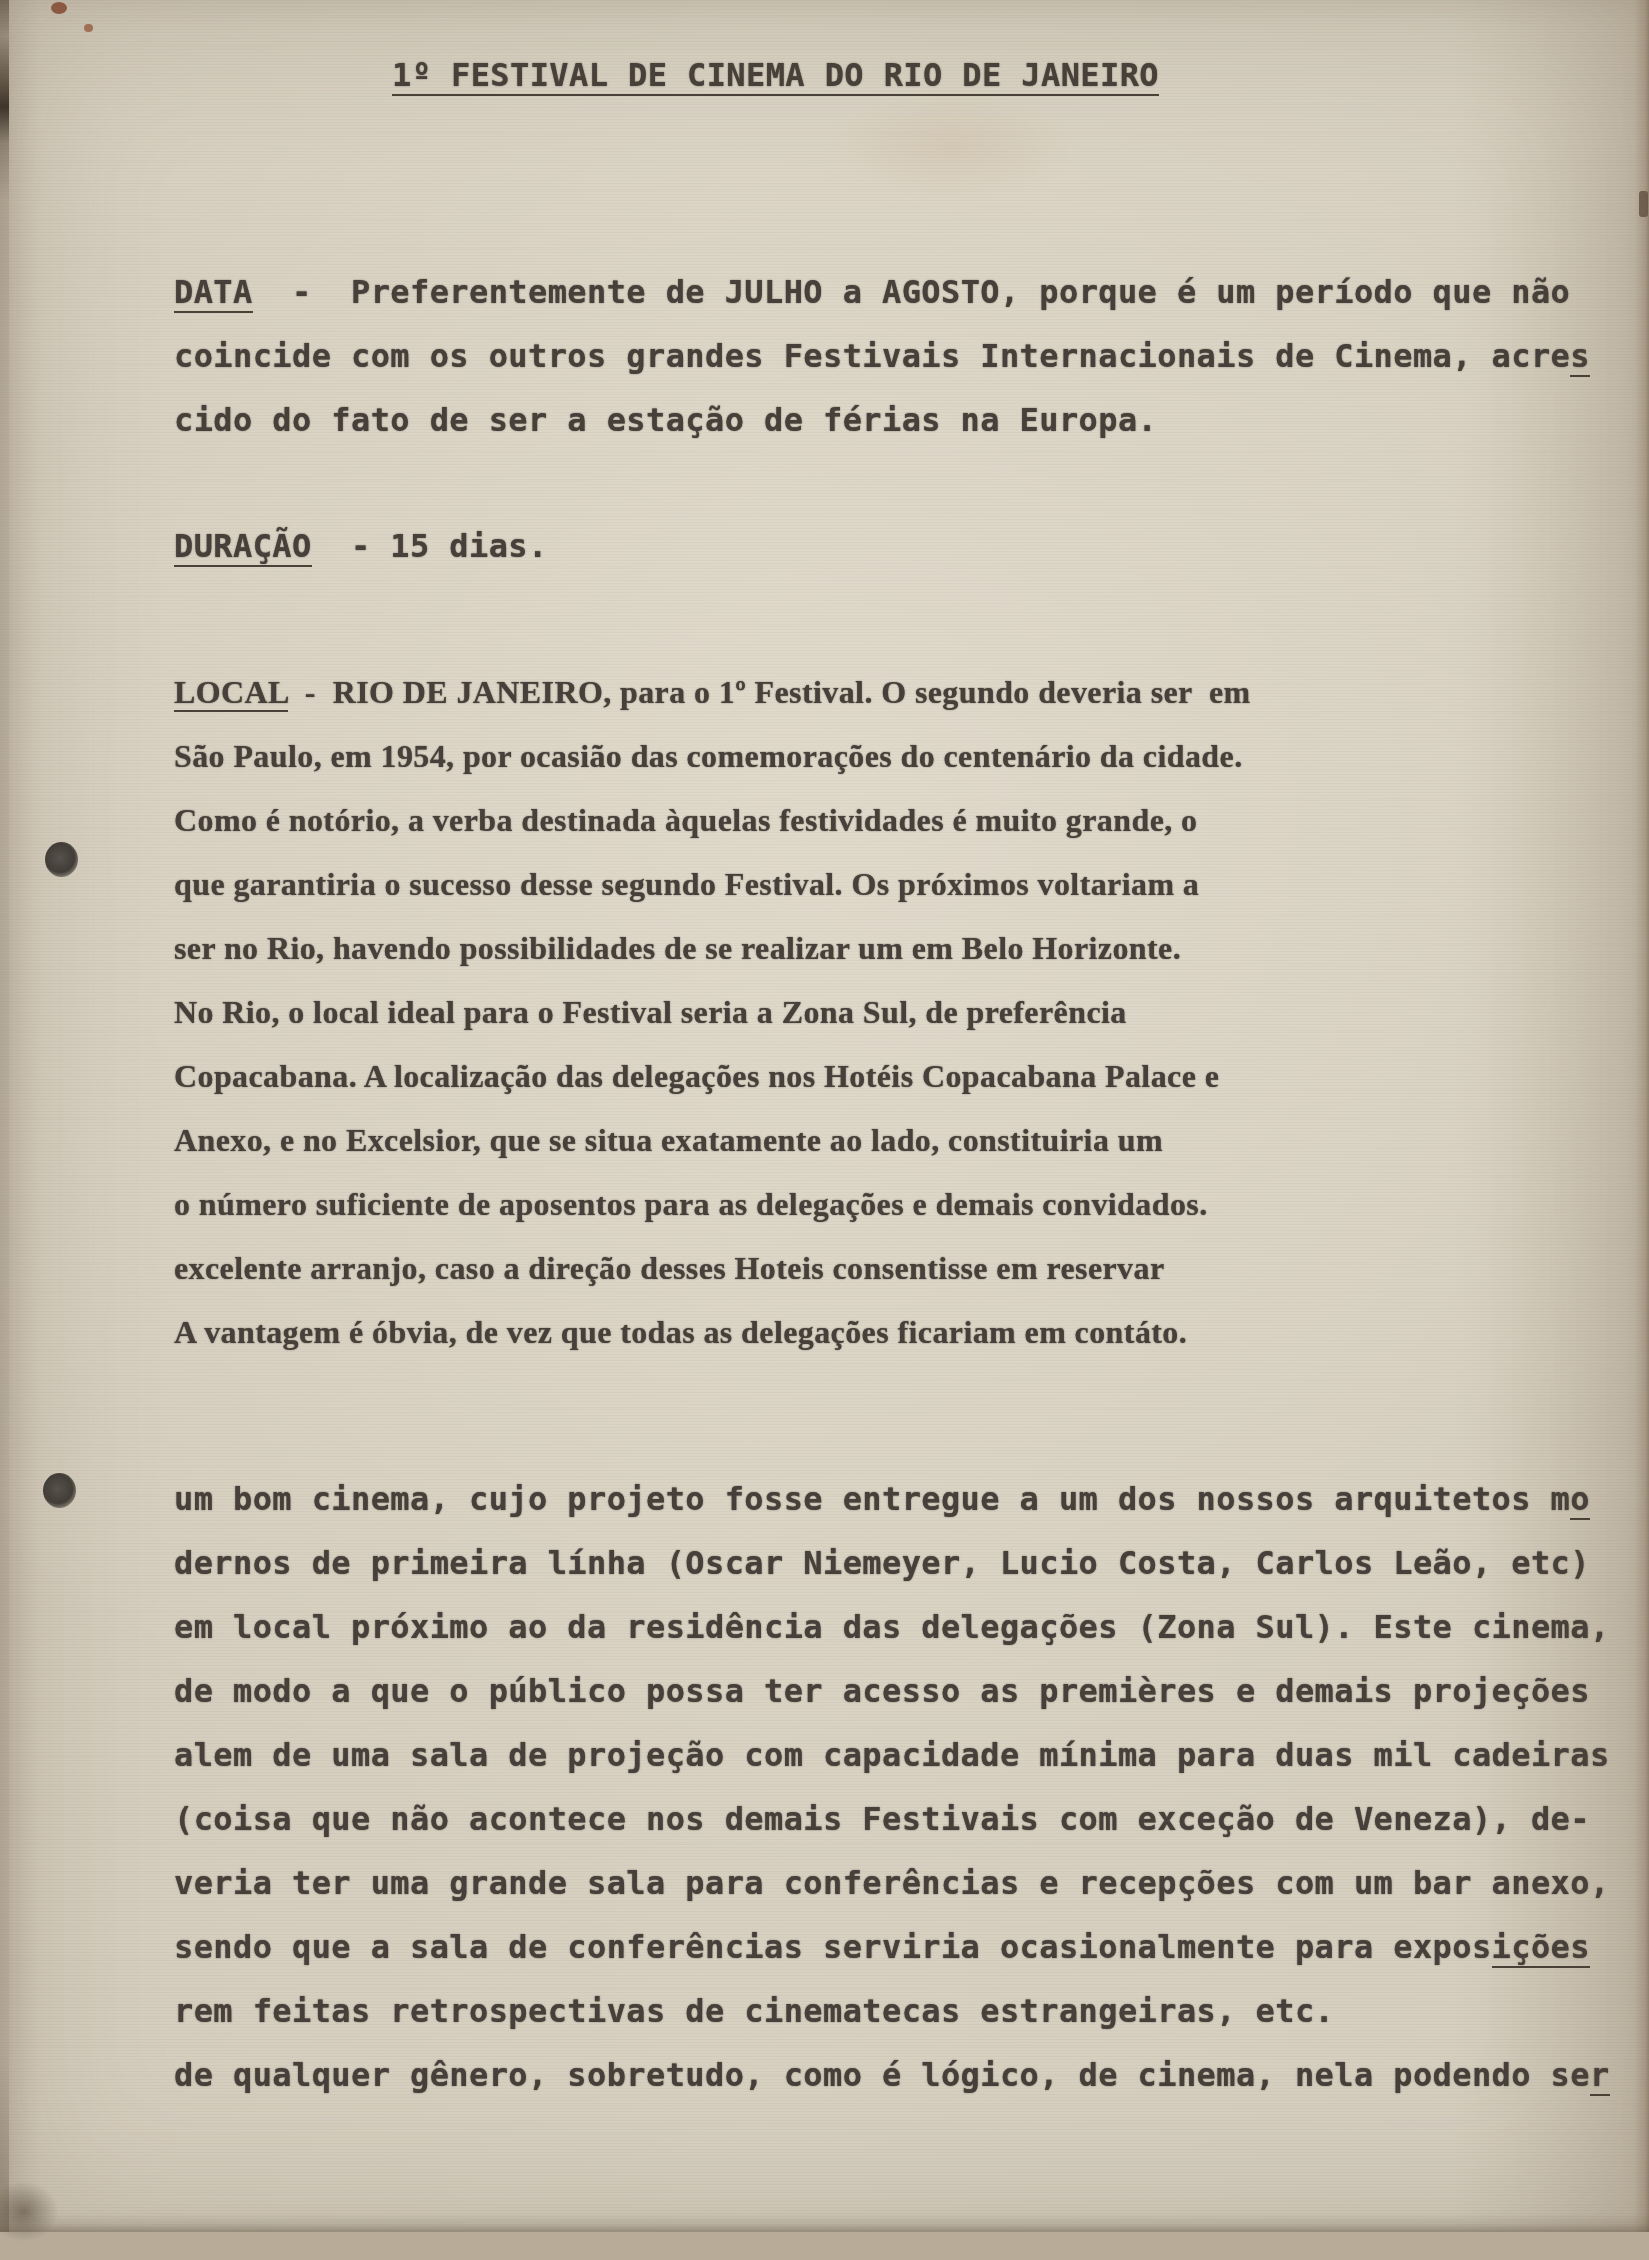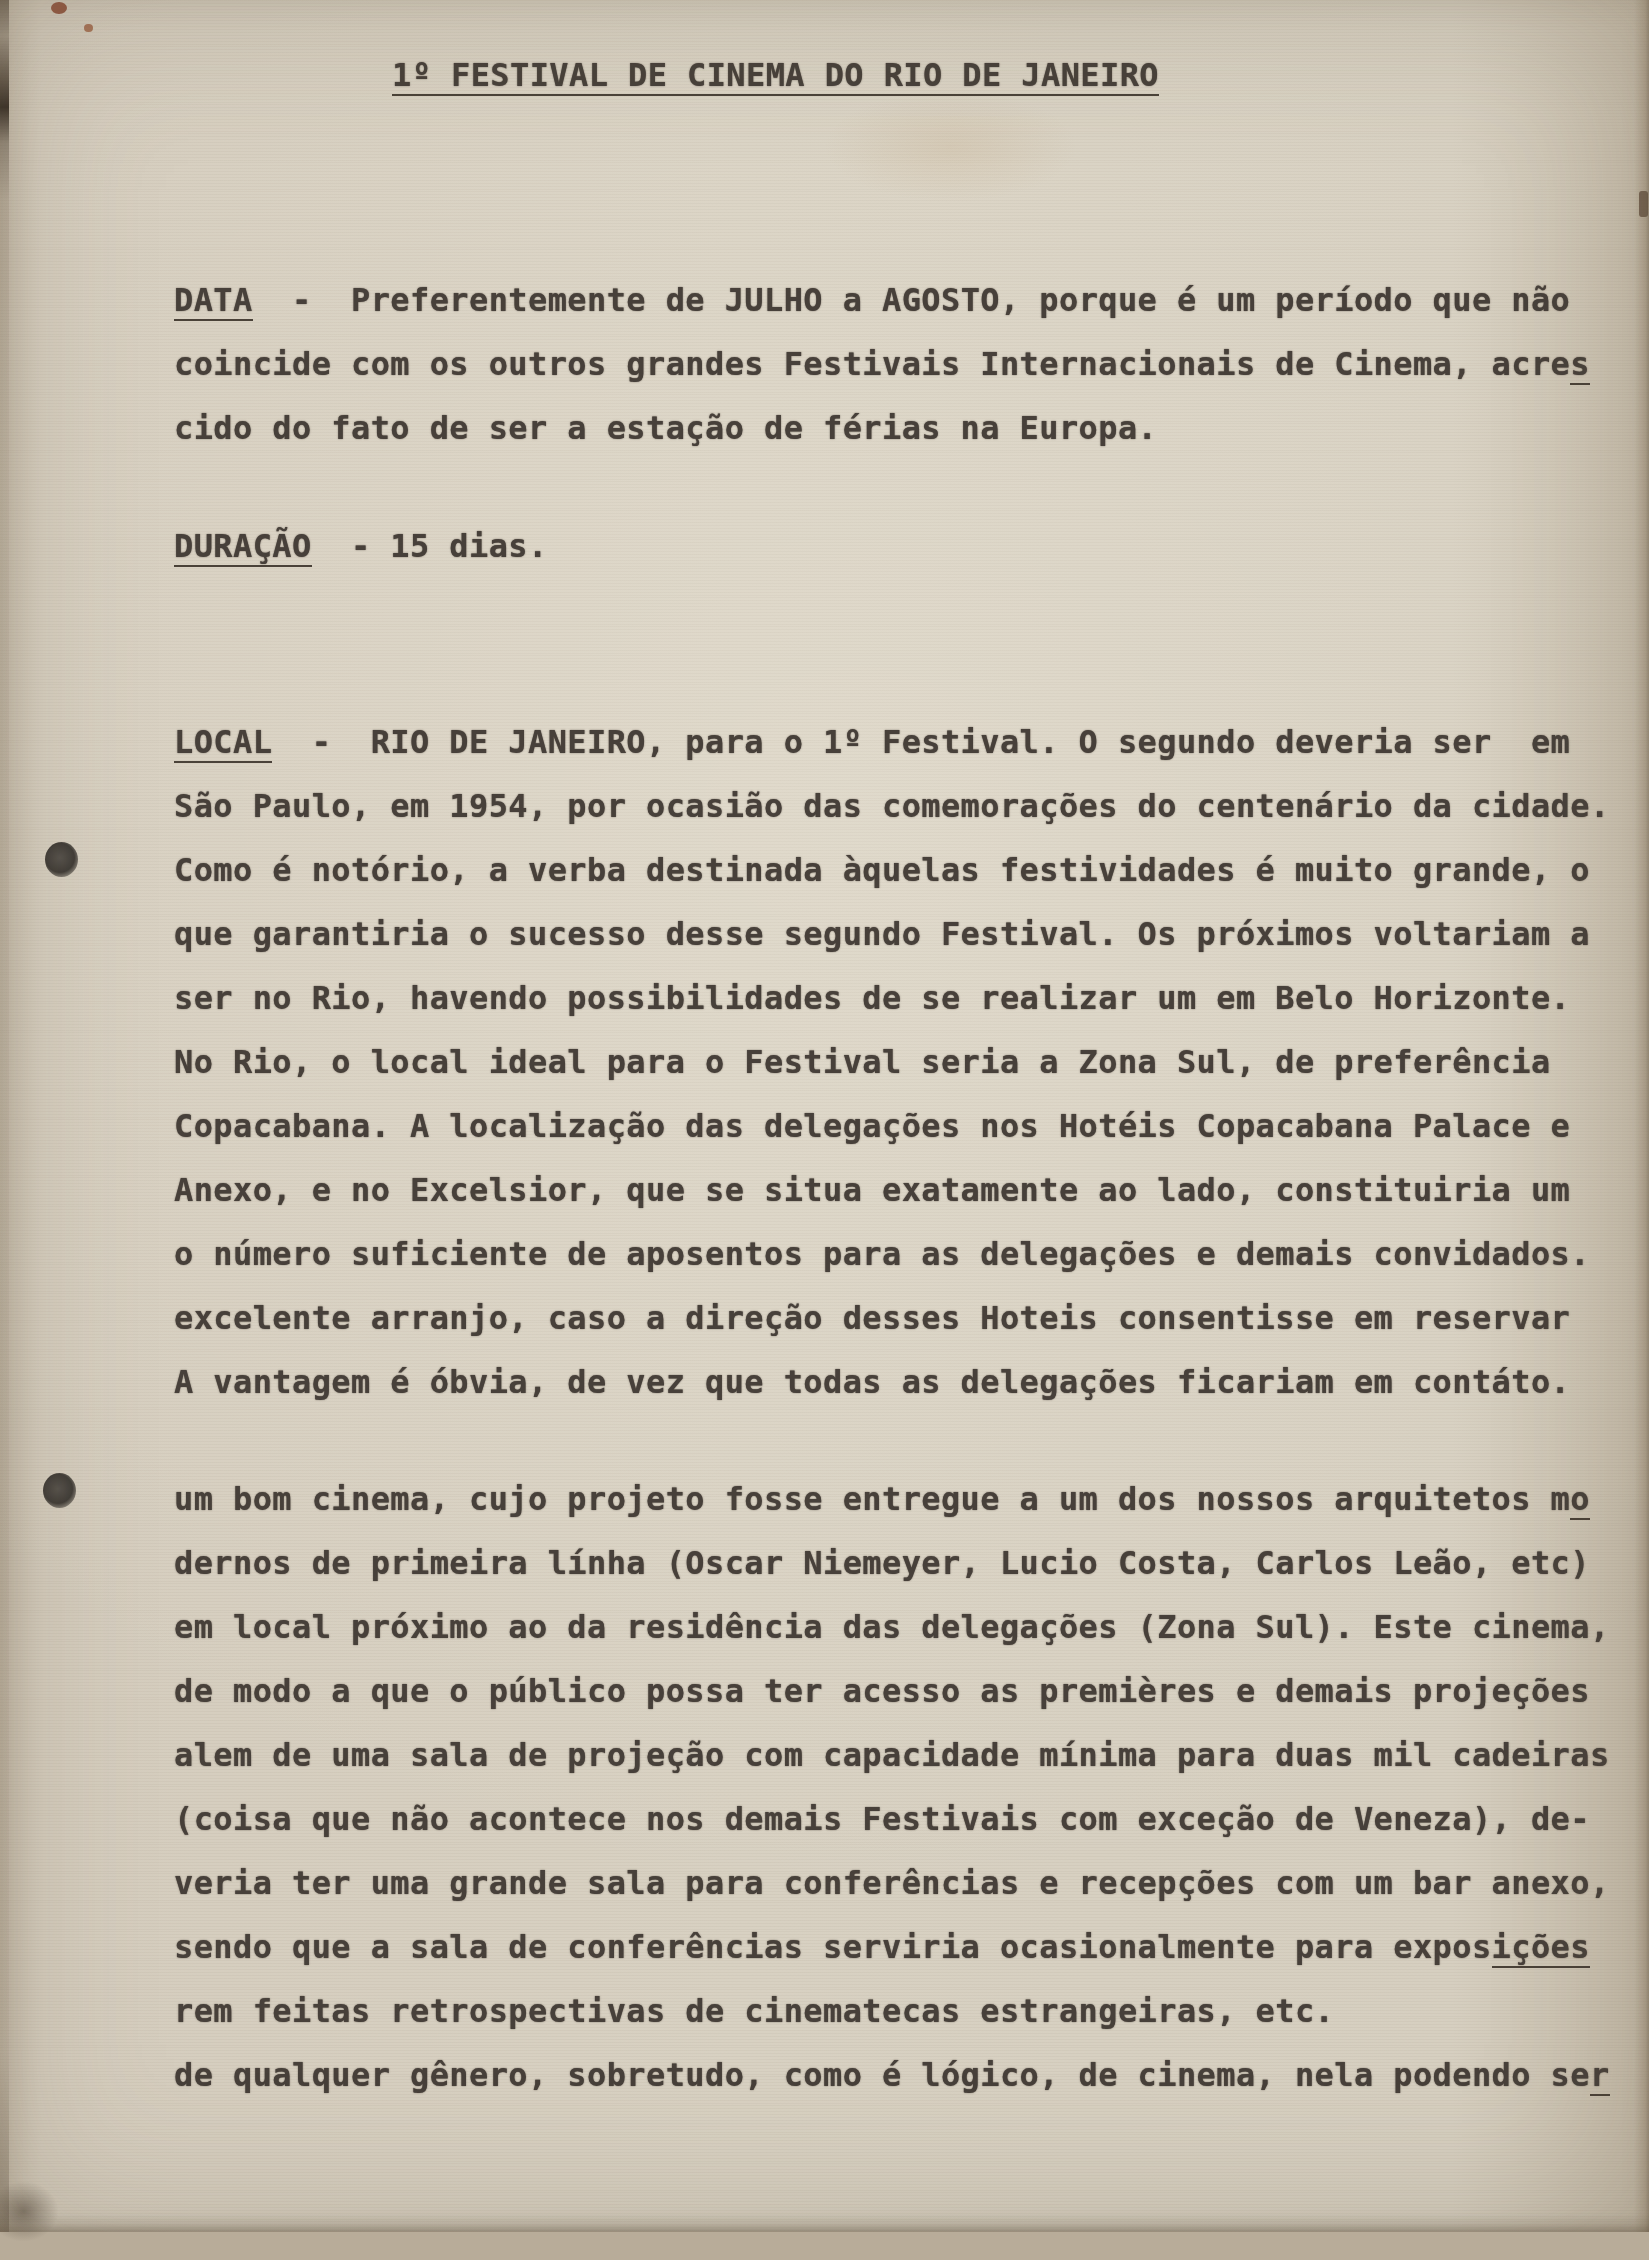--- a/index.html
+++ b/index.html
@@ -39,23 +39,23 @@
     letter-spacing: 0.4px;
     line-height: 49px;
     white-space: pre;
     text-shadow: 0 0 1.5px rgba(62,53,45,0.8);
   }
   .sec {
     position: absolute;
     left: 174px;
     width: 1451px;
   }
-  .sec-data    { top: 268px; }
+  .sec-data    { top: 260px; }
   .sec-duracao { top: 514px; }
-  .sec-local   { top: 710px; }
+  .sec-local   { top: 660px; font-family: Liberation Serif, serif; }
   .sec-proj    { top: 1467px; }
   .tline {
     font-size: 32px;
     font-weight: 700;
     letter-spacing: 0.4px;
     line-height: 64px;
     white-space: pre;
     text-shadow: 0 0 1.5px rgba(62,53,45,0.8);
   }
   .u { border-bottom: 2.9px solid rgba(62,53,45,0.92); }

